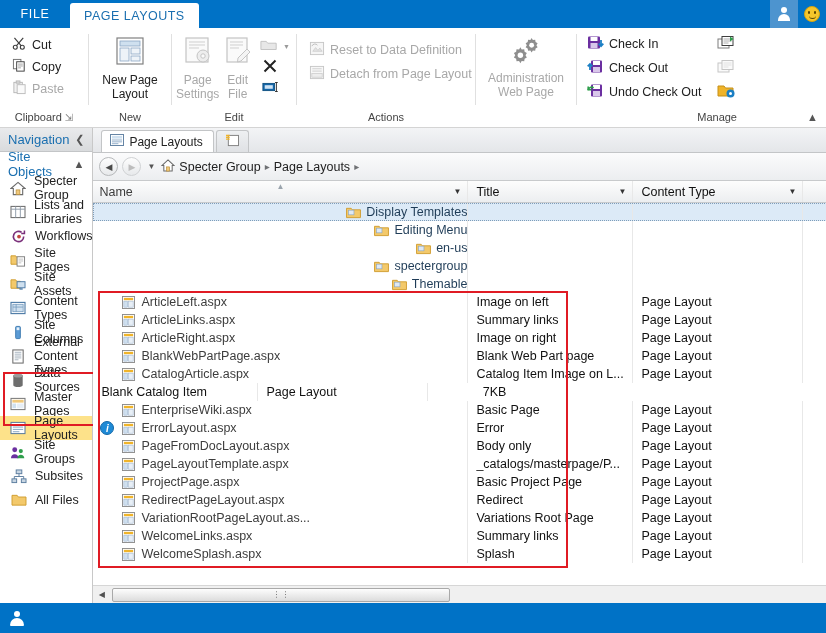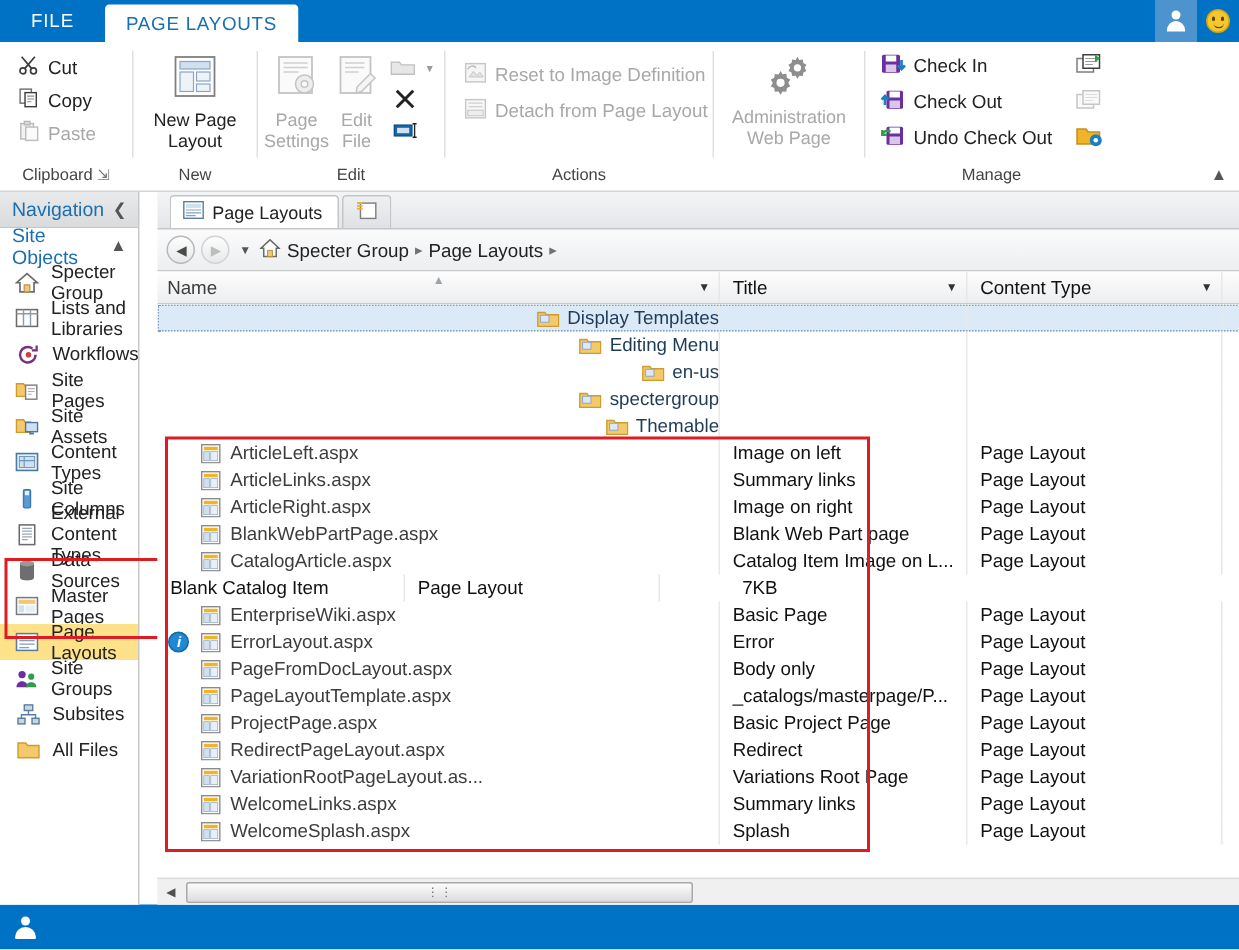--- a/index.html
+++ b/index.html
@@ -92,21 +92,21 @@
   .ico { display:inline-block; position:relative; flex:0 0 auto; }
 
   .dlglaunch {
     font-size:10px; color:#777; margin-left:3px;
   }
   .ribbon-collapse {
     position:absolute; right:8px; bottom:4px; color:#555; font-size:11px;
   }
 
   
-  #main { display:flex; height: 475px; gap: 12px; }
+  #main { display:flex; height: 475px; }
 
   
   #nav {
     width: 195px; background:#ffffff; border-right:1px solid #c8c8c8;
     display:flex; flex-direction:column; position:relative;
   }
   .nav-header {
     height:24px; background:linear-gradient(#e9eaec,#d9dbdd);
     border-bottom:1px solid #c3c5c7;
     display:flex; align-items:center; padding:0 8px;
@@ -384,21 +384,21 @@
     <div class="rgroup-body" style="padding-left:8px;padding-top:10px">
       <div class="col-stack">
         <div class="smallbtn disabled" style="height:24px">
           <span class="ico">
             <svg width="16" height="15" viewBox="0 0 17 16">
               <rect x="1.5" y="1.5" width="14" height="13" fill="#f5f5f5" stroke="#c6c6c6"></rect>
               <path d="M4 11l3-4 2.5 3 2-2.5 2.5 3.5z" fill="#e3e3e3" stroke="#c6c6c6" stroke-width=".7"></path>
               <path d="M3 5.5a3.5 3.5 0 016 -1" stroke="#bbb" fill="none" stroke-width="1"></path>
               </svg>
           </span>
-          <span>Reset to Image Definition</span>
+          <span>Reset to Data Definition</span>
         </div>
         <div class="smallbtn disabled" style="height:24px">
           <span class="ico">
             <svg width="16" height="15" viewBox="0 0 17 16">
               <rect x="1.5" y="1.5" width="14" height="13" fill="#f7f7f7" stroke="#c6c6c6"></rect>
               <path d="M3.5 4h10M3.5 6.5h10" stroke="#cfcfcf" stroke-width="1"></path>
               <rect x="3" y="9" width="11" height="4" fill="#ededed" stroke="#c6c6c6" stroke-width=".7"></rect>
               </svg>
           </span>
           <span>Detach from Page Layout</span>
@@ -492,21 +492,21 @@
           <span class="ico">
             <svg width="18" height="16" viewBox="0 0 18 16">
               <path d="M1 3h6l1.5 2H16v8H1z" fill="#f0b429" stroke="#c58f19"></path>
               <circle cx="13.5" cy="10.5" r="4" fill="#1b7fc4"></circle>
               <circle cx="13.5" cy="10.5" r="1.5" fill="#fff"></circle>
               </svg>
           </span>
         </div>
       </div>
     </div>
-    <div class="rgroup-label" style="text-align:center;padding-left:8px">Manage</div>
+    <div class="rgroup-label" style="text-align:right;padding-left:8px">Manage</div>
   </div>
 
   <div class="ribbon-collapse">▲</div>
 </div>
 
 <div id="main">
 
   <div id="nav">
     <div class="nav-header">
       <span>Navigation</span>

